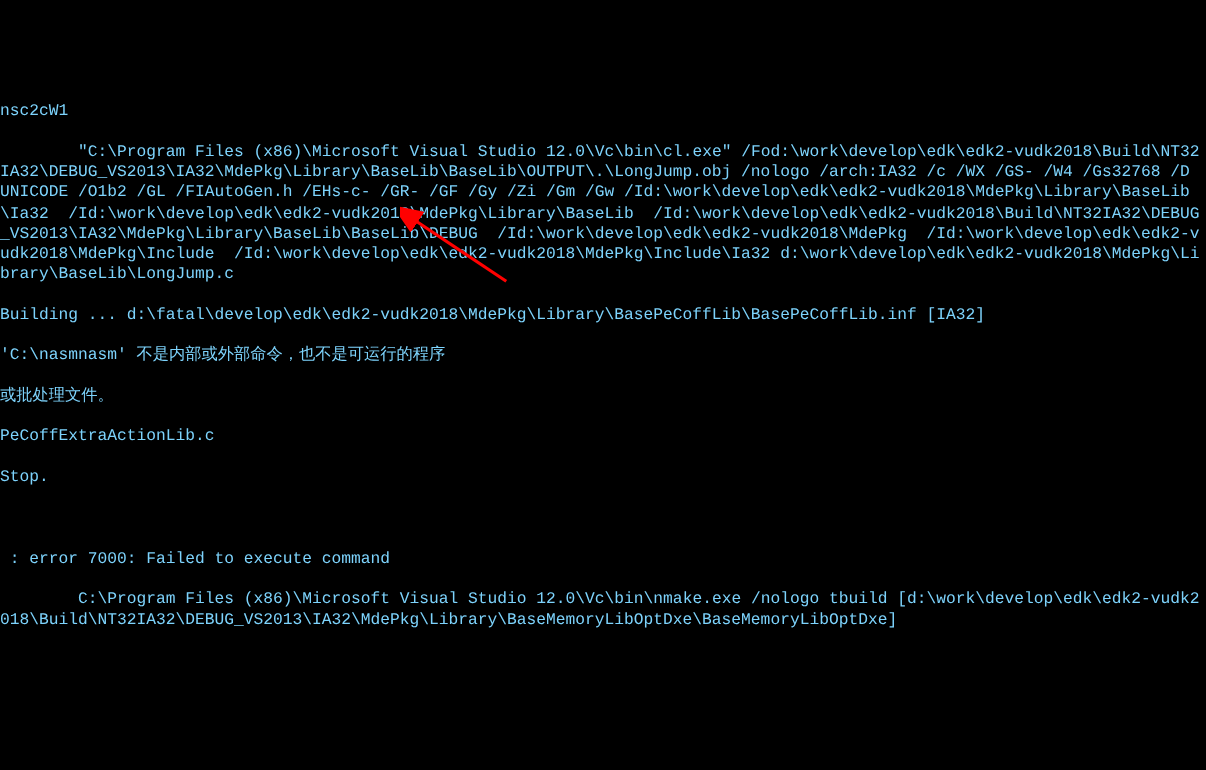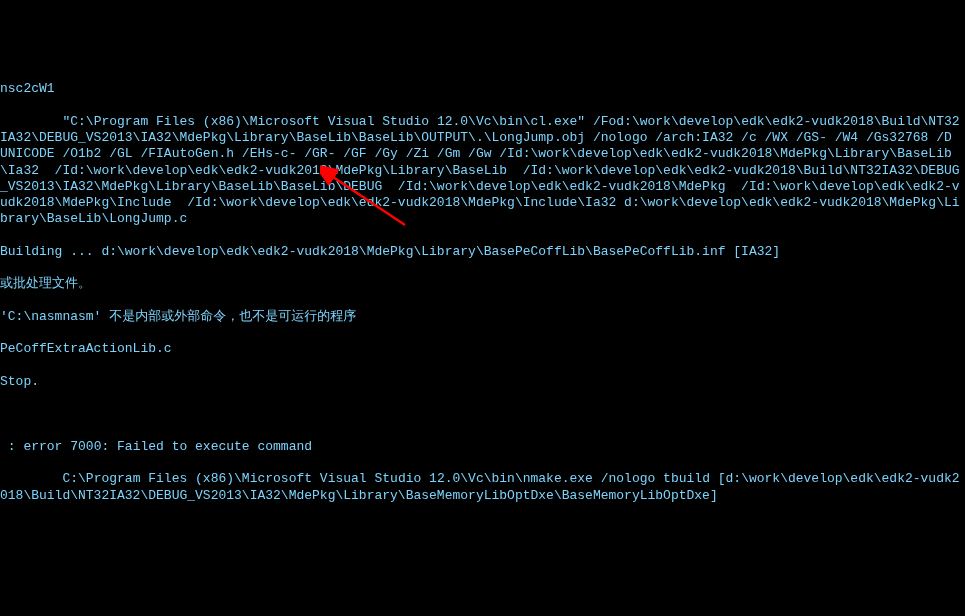--- a/index.html
+++ b/index.html
@@ -39,23 +39,23 @@
     }
   </style>
 </head>
 <body>
 
 
 
 <div class="terminal">
 <div class="line">nsc2cW1</div>
 <div class="line">        "C:\Program Files (x86)\Microsoft Visual Studio 12.0\Vc\bin\cl.exe" /Fod:\work\develop\edk\edk2-vudk2018\Build\NT32IA32\DEBUG_VS2013\IA32\MdePkg\Library\BaseLib\BaseLib\OUTPUT\.\LongJump.obj /nologo /arch:IA32 /c /WX /GS- /W4 /Gs32768 /D UNICODE /O1b2 /GL /FIAutoGen.h /EHs-c- /GR- /GF /Gy /Zi /Gm /Gw /Id:\work\develop\edk\edk2-vudk2018\MdePkg\Library\BaseLib\Ia32  /Id:\work\develop\edk\edk2-vudk2018\MdePkg\Library\BaseLib  /Id:\work\develop\edk\edk2-vudk2018\Build\NT32IA32\DEBUG_VS2013\IA32\MdePkg\Library\BaseLib\BaseLib\DEBUG  /Id:\work\develop\edk\edk2-vudk2018\MdePkg  /Id:\work\develop\edk\edk2-vudk2018\MdePkg\Include  /Id:\work\develop\edk\edk2-vudk2018\MdePkg\Include\Ia32 d:\work\develop\edk\edk2-vudk2018\MdePkg\Library\BaseLib\LongJump.c</div>
-<div class="line">Building ... d:\work\develop\edk\edk2-vudk2018\MdePkg\Library\BasePeCoffLib\BasePeCoffLib.inf [IA32]</div>
+<div class="line">Building ... d:\fatal\develop\edk\edk2-vudk2018\MdePkg\Library\BasePeCoffLib\BasePeCoffLib.inf [IA32]</div>
+<div class="line">'C:\nasmnasm' 不是内部或外部命令，也不是可运行的程序</div>
 <div class="line">或批处理文件。</div>
-<div class="line">'C:\nasmnasm' 不是内部或外部命令，也不是可运行的程序</div>
 <div class="line">PeCoffExtraActionLib.c</div>
 <div class="line">Stop.</div>
 <div class="line"></div>
 <div class="line"></div>
 <div class="line"> : error 7000: Failed to execute command</div>
 <div class="line">        C:\Program Files (x86)\Microsoft Visual Studio 12.0\Vc\bin\nmake.exe /nologo tbuild [d:\work\develop\edk\edk2-vudk2018\Build\NT32IA32\DEBUG_VS2013\IA32\MdePkg\Library\BaseMemoryLibOptDxe\BaseMemoryLibOptDxe]</div>
 <div class="line"></div>
 <div class="line"></div>
 
 

